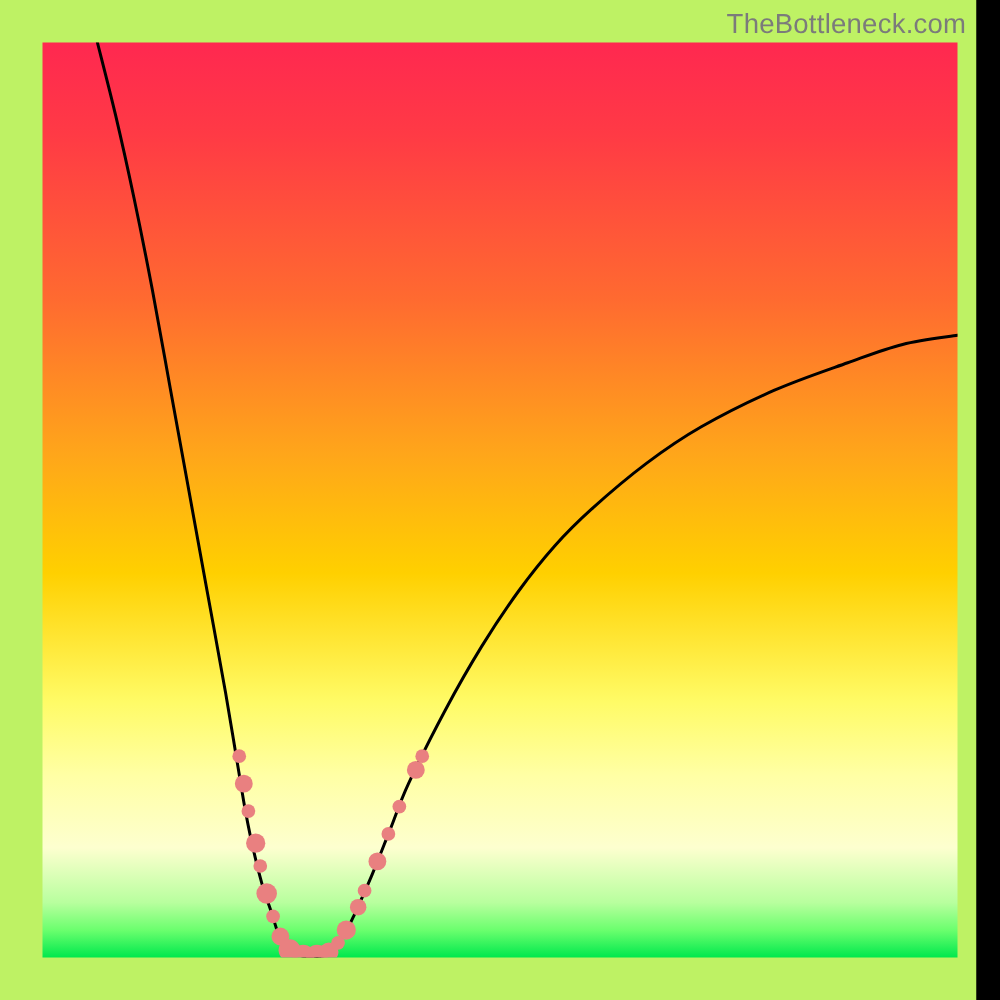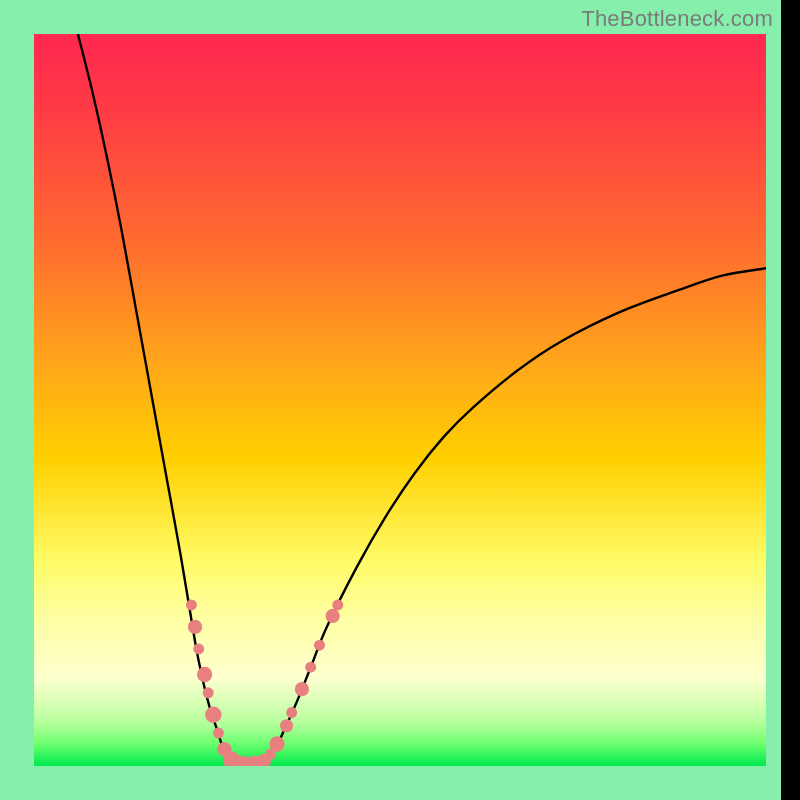--- a/index.html
+++ b/index.html
@@ -8,21 +8,21 @@
     width: 800px;
     height: 800px;
     background: #000;
     font-family: Arial, Helvetica, sans-serif;
     overflow: hidden;
   }
   .frame {
     position: absolute;
     left: 0; top: 0;
     width: 781px; height: 800px;
-    background: #86efac;
+    background: #bef264;
   }
   .plot {
     position: absolute;
     left: 34px;
     top: 34px;
     width: 732px;
     height: 732px;
     background: linear-gradient(to bottom,
       #ff2850 0%,
       #ff3a45 10%,

